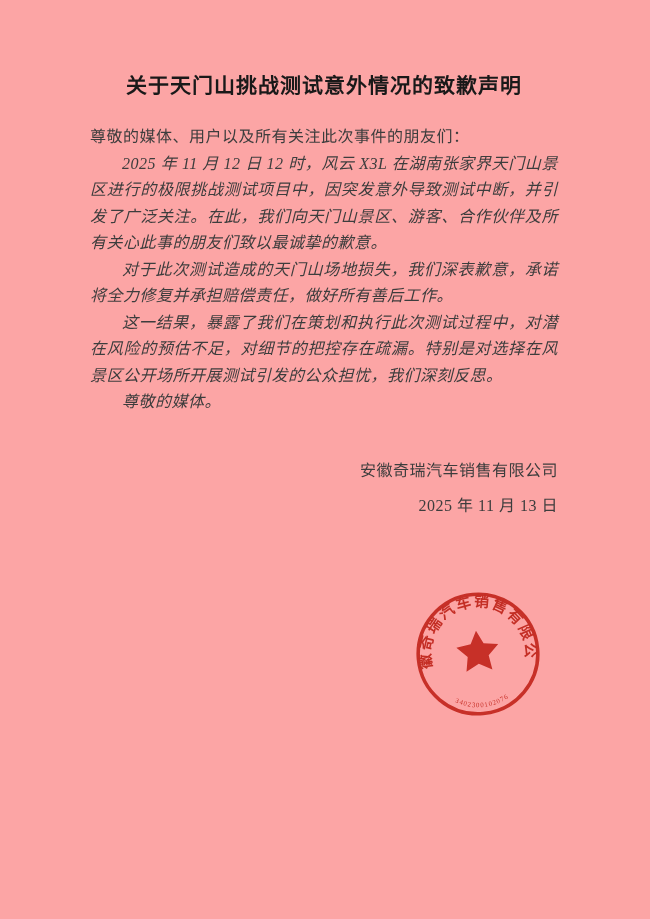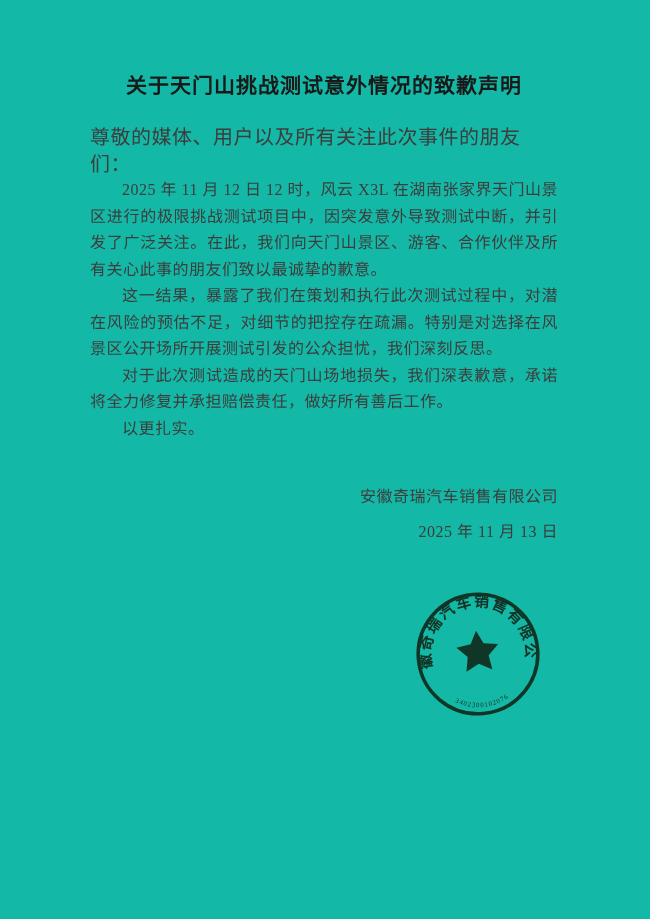--- a/index.html
+++ b/index.html
@@ -1,20 +1,20 @@
 <!DOCTYPE html>
 <html lang="zh-CN"><head>
 <meta charset="utf-8">
 <style>
   html, body { margin: 0; padding: 0; background: #ffffff; }
   .paper {
     position: relative;
     width: 650px;
     height: 919px;
-    background: #14b8a6;
+    background: #fca5a5;
     overflow: hidden;
     font-family: "Liberation Serif", serif;
     color: #3d3d3d;
   }
   .content {
     position: absolute;
     left: 90px;
     top: 0;
     width: 468px;
   }
@@ -23,25 +23,25 @@
     text-align: center;
     font-family: "Liberation Sans", sans-serif;
     font-weight: bold;
     font-size: 21px;
     line-height: 28px;
     color: #191919;
     letter-spacing: 1px;
   }
   .salutation {
     margin: 24px 0 0 0;
-    font-size: 20px;
+    font-size: 16px;
     line-height: 26.5px;
     letter-spacing: 0.5px;
   }
-  .paragraphs { margin: 0; }
+  .paragraphs { margin: 0; font-style: italic; }
   .para {
     margin: 0;
     text-indent: 2em;
     font-size: 16px;
     line-height: 26.5px;
     letter-spacing: 0.5px;
     text-align: justify;
   }
   .signature {
     margin-top: 46px;
@@ -66,23 +66,23 @@
 </style>
 </head>
 <body>
 
 <div class="paper">
   <div class="content">
     <h1 class="doc-title">关于天门山挑战测试意外情况的致歉声明</h1>
     <p class="salutation">尊敬的媒体、用户以及所有关注此次事件的朋友们：</p>
     <div class="paragraphs">
         <p class="para">2025 年 11 月 12 日 12 时，风云 X3L 在湖南张家界天门山景区进行的极限挑战测试项目中，因突发意外导致测试中断，并引发了广泛关注。在此，我们向天门山景区、游客、合作伙伴及所有关心此事的朋友们致以最诚挚的歉意。</p>
+        <p class="para">对于此次测试造成的天门山场地损失，我们深表歉意，承诺将全力修复并承担赔偿责任，做好所有善后工作。</p>
         <p class="para">这一结果，暴露了我们在策划和执行此次测试过程中，对潜在风险的预估不足，对细节的把控存在疏漏。特别是对选择在风景区公开场所开展测试引发的公众担忧，我们深刻反思。</p>
-        <p class="para">对于此次测试造成的天门山场地损失，我们深表歉意，承诺将全力修复并承担赔偿责任，做好所有善后工作。</p>
-        <p class="para">以更扎实。</p>
+        <p class="para">尊敬的媒体。</p>
       </div>
     <div class="signature">
       <div class="company">安徽奇瑞汽车销售有限公司</div>
       <div class="date">2025 年 11 月 13 日</div>
     </div>
   </div>
 
   <svg class="seal" viewBox="0 0 200 200" xmlns="http://www.w3.org/2000/svg" aria-hidden="true">
     <defs>
       <path id="ringTextPath" d="M 31.4 125 A 73 73 0 1 1 168.6 125" fill="none"></path>

